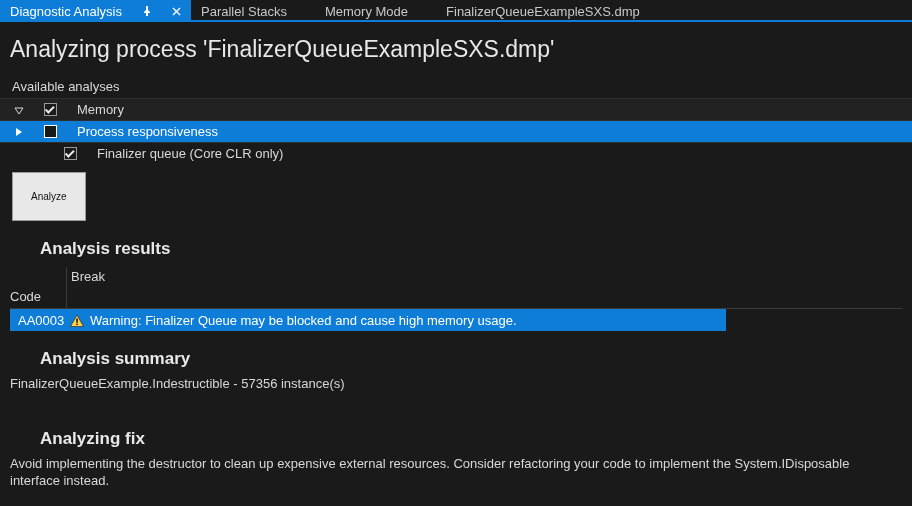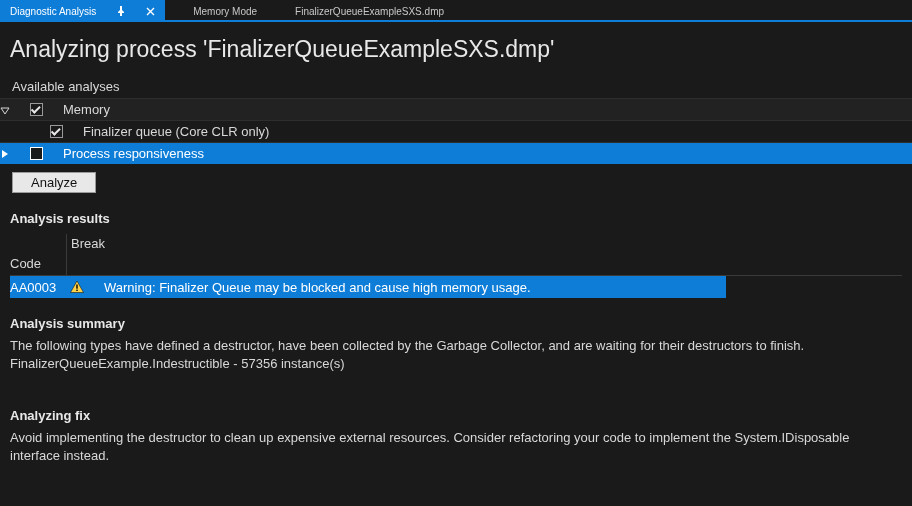--- a/index.html
+++ b/index.html
@@ -14,21 +14,21 @@
   }
   .tabbar {
     display: flex;
     align-items: stretch;
     background: #1a1a1a;
     border-bottom: 2px solid #0e7dd8;
     height: 22px;
   }
   .tab {
     padding: 2px 10px 0 10px;
-    font-size: 10px;
+    font-size: 13px;
     color: #c8c8c8;
     display: flex;
     align-items: center;
     gap: 20px;
     cursor: pointer;
   }
   .tab.active {
     background: #0e7dd8;
     color: #fff;
   }
@@ -48,21 +48,21 @@
     font-size: 13px;
     color: #d8d8d8;
   }
   .tree {
     width: 100%;
   }
   .tree-row {
     display: flex;
     align-items: center;
     height: 22px;
-    padding-left: 0;
+    padding-left: 14px;
     gap: 20px;
     border-top: 1px solid #2e2e2e;
   }
   .tree-row.dark { background:#222; }
   .tree-row.selected {
     background: #0e7dd8;
     color: #fff;
   }
   .tree-row .indent2 { width: 30px; }
   .expander {
@@ -82,50 +82,51 @@
     border-left: 2px solid #e8e8e8;
     border-bottom: 2px solid #e8e8e8;
     transform: rotate(-45deg) translate(0px,-1px);
   }
   .checkbox.sel { border-color:#fff; }
   .analyze-row { padding: 8px 0 0 12px; }
   .analyze-btn {
     background: #e8e8e8;
     color: #111;
     border: 1px solid #9a9a9a;
-    font-size: 13px;
-    padding: 2px 18px;
+    font-size: 10px;
+    padding: 18px 18px;
     cursor: pointer;
   }
   .section-heading {
     font-weight: 600;
     color: #e8e8e8;
     padding: 18px 0 6px 10px;
-    font-size: 13px;
+    font-size: 17px;
+    margin-left: 30px;
   }
   .results-table {
     margin: 2px 10px 0 10px;
   }
   .results-header {
     display:flex;
     border-bottom: 1px solid #3a3a3a;
   }
   .col-code { width: 56px; padding: 2px 4px 4px 0; margin-top: 20px; }
   .col-result { flex:1; padding: 2px 4px 4px 4px; }
   .col-divider { width:1px; background:#3a3a3a; }
   .result-row {
     display:flex;
     background:#0e7dd8;
     color:#fff;
     align-items:center;
     height:22px;
     width: 716px;
   }
-  .result-row .code-cell { width:56px; padding-left:0; }
-  .result-row .result-cell { display:flex; align-items:flex-start; gap:20px; padding-left:4px; }
+  .result-row .code-cell { width:56px; padding-left:8px; }
+  .result-row .result-cell { display:flex; align-items:flex-end; gap:6px; padding-left:4px; }
   .warn-icon {
     width:14px; height:14px;
     display:flex; align-items:center; justify-content:center;
   }
   .body-text {
     padding: 0 10px;
     color:#d8d8d8;
     font-size: 13px;
     line-height: 1.35;
   }
@@ -140,20 +141,23 @@
       <svg width="10" height="10" viewBox="0 0 10 10">
           <path d="M4 0h2v4l2 2v1H6v3H4V7H2V6l2-2z" fill="#fff"></path>
         </svg>
     </span>
     <span class="close-icon">
       <svg width="9" height="9" viewBox="0 0 9 9">
           <path d="M1 1l7 7M8 1L1 8" stroke="#fff" stroke-width="1.4"></path>
         </svg>
     </span>
   </div>
+  <div class="tab">
+    <span>Parallel Stacks</span>
+  </div>
   <div class="tab spaced">
     <span>Memory Mode</span>
   </div>
   <div class="tab spaced">
     <span>FinalizerQueueExampleSXS.dmp</span>
   </div>
 </div>
 
 <div class="main">
   <div class="title">Analyzing process 'FinalizerQueueExampleSXS.dmp'</div>
@@ -165,34 +169,34 @@
     <div class="tree-row dark">
       <span class="expander">
         <svg width="10" height="10" viewBox="0 0 10 10">
             <path d="M1 3 L9 3 L5 9 Z" fill="none" stroke="#d8d8d8" stroke-width="1"></path>
           </svg>
       </span>
       <span class="checkbox checked"></span>
       <span>Memory</span>
     </div>
 
-    <div class="tree-row">
-      <span class="indent2"></span>
-      <span class="checkbox checked"></span>
-      <span>Finalizer queue (Core CLR only)</span>
-    </div>
-
     <div class="tree-row selected">
       <span class="expander">
         <svg width="10" height="10" viewBox="0 0 10 10">
             <path d="M2 1 L8 5 L2 9 Z" fill="#fff"></path>
           </svg>
       </span>
       <span class="checkbox sel"></span>
       <span>Process responsiveness</span>
+    </div>
+
+    <div class="tree-row">
+      <span class="indent2"></span>
+      <span class="checkbox checked"></span>
+      <span>Finalizer queue (Core CLR only)</span>
     </div>
   </div>
 
   <div class="analyze-row">
     <button class="analyze-btn">Analyze</button>
   </div>
 
   <div class="section-heading">Analysis results</div>
 
   <div class="results-table">
@@ -210,18 +214,17 @@
               <rect x="6.3" y="4.5" width="1.4" height="4.2" fill="#000"></rect>
               <rect x="6.3" y="9.6" width="1.4" height="1.4" fill="#000"></rect>
             </svg>
         </span>
         <span>Warning: Finalizer Queue may be blocked and cause high memory usage.</span>
       </div>
     </div>
   </div>
 
   <div class="section-heading">Analysis summary</div>
-  <div class="body-text">The following types have defined a destructor, have been collected by the Garbage Collector, and are waiting for their destructors to finish.</div>
   <div class="body-text">FinalizerQueueExample.Indestructible - 57356 instance(s)</div>
 
   <div class="section-heading" style="padding-top:36px">Analyzing fix</div>
   <div class="body-text">Avoid implementing the destructor to clean up expensive external resources. Consider refactoring your code to implement the System.IDisposable interface instead.</div>
 </div>
 
 </body></html>

